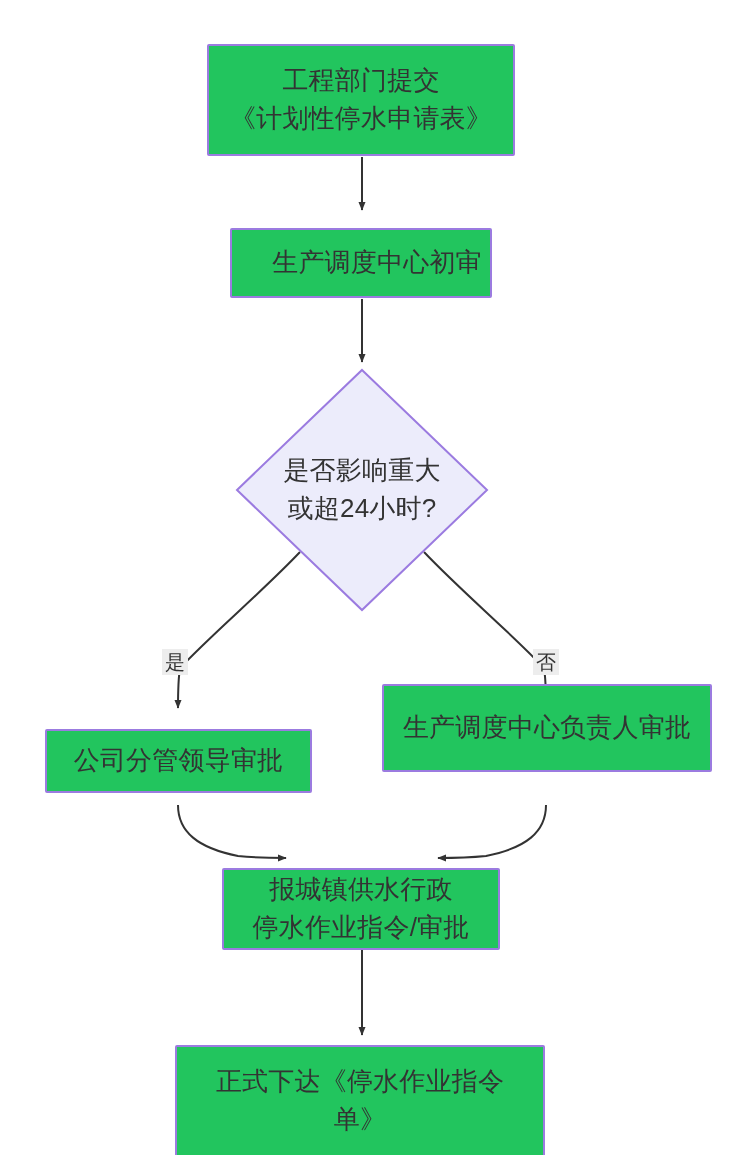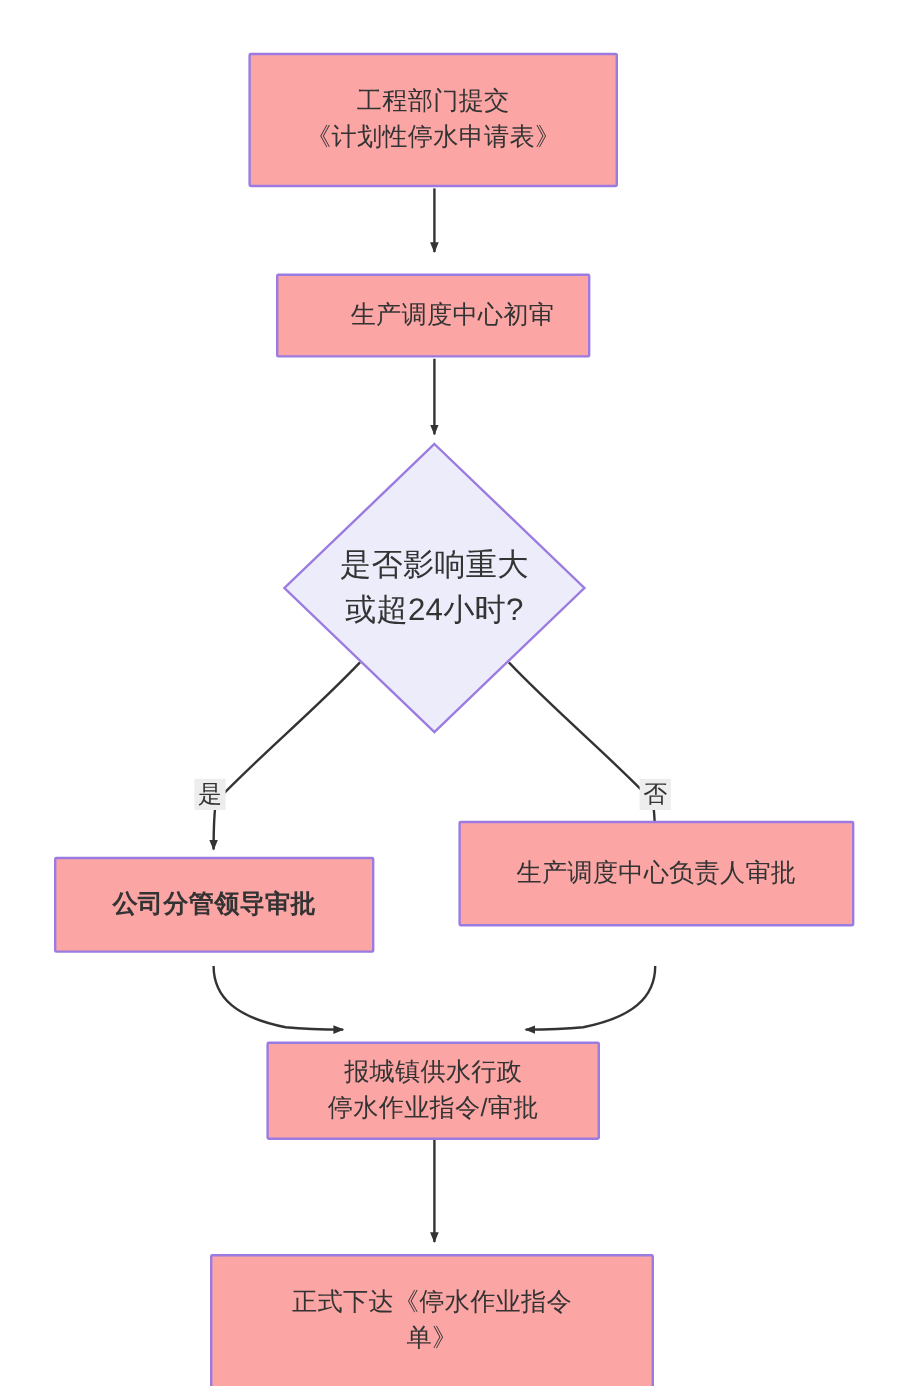--- a/index.html
+++ b/index.html
@@ -17,29 +17,29 @@
   #flowchart {
     position: absolute;
     left: 0;
     top: 0;
     width: 756px;
     height: 1155px;
   }
   .node-box {
     position: absolute;
     box-sizing: border-box;
-    background: #fca5a5;
+    background: #22c55e;
     border: 2px solid #9B7BE0;
     border-radius: 2px;
     display: flex;
     align-items: center;
     justify-content: center;
     text-align: center;
     color: #333333;
-    font-size: 21px;
+    font-size: 26px;
     line-height: 1.45;
     white-space: pre-line;
     letter-spacing: 0.2px;
   }
   .node-diamond-wrap {
     position: absolute;
   }
   .node-diamond-label {
     position: absolute;
     left: 0;
@@ -100,21 +100,21 @@
 <div class="node-box" style="left:230px; top:228px; width:262px; height:70px;padding-left:32px;">生产调度中心初审</div>
 
 <div class="node-diamond-wrap" style="left:237px; top:370px; width:250px; height:240px;">
   <div class="node-diamond-label">是否影响重大
 或超24小时?</div>
 </div>
 
 <div class="edge-label" style="left:162px; top:649px;">是</div>
 <div class="edge-label" style="left:533px; top:649px;">否</div>
 
-<div class="node-box" style="left:45px; top:714px; width:267px; height:80px;font-weight:bold;">公司分管领导审批</div>
+<div class="node-box" style="left:45px; top:729px; width:267px; height:64px;">公司分管领导审批</div>
 
 <div class="node-box" style="left:382px; top:684px; width:330px; height:88px;">生产调度中心负责人审批</div>
 
 <div class="node-box" style="left:222px; top:868px; width:278px; height:82px;">报城镇供水行政
 停水作业指令/审批</div>
 
 <div class="node-box" style="left:175px; top:1045px; width:370px; height:112px;">正式下达《停水作业指令
 单》</div>
 
 </body></html>

